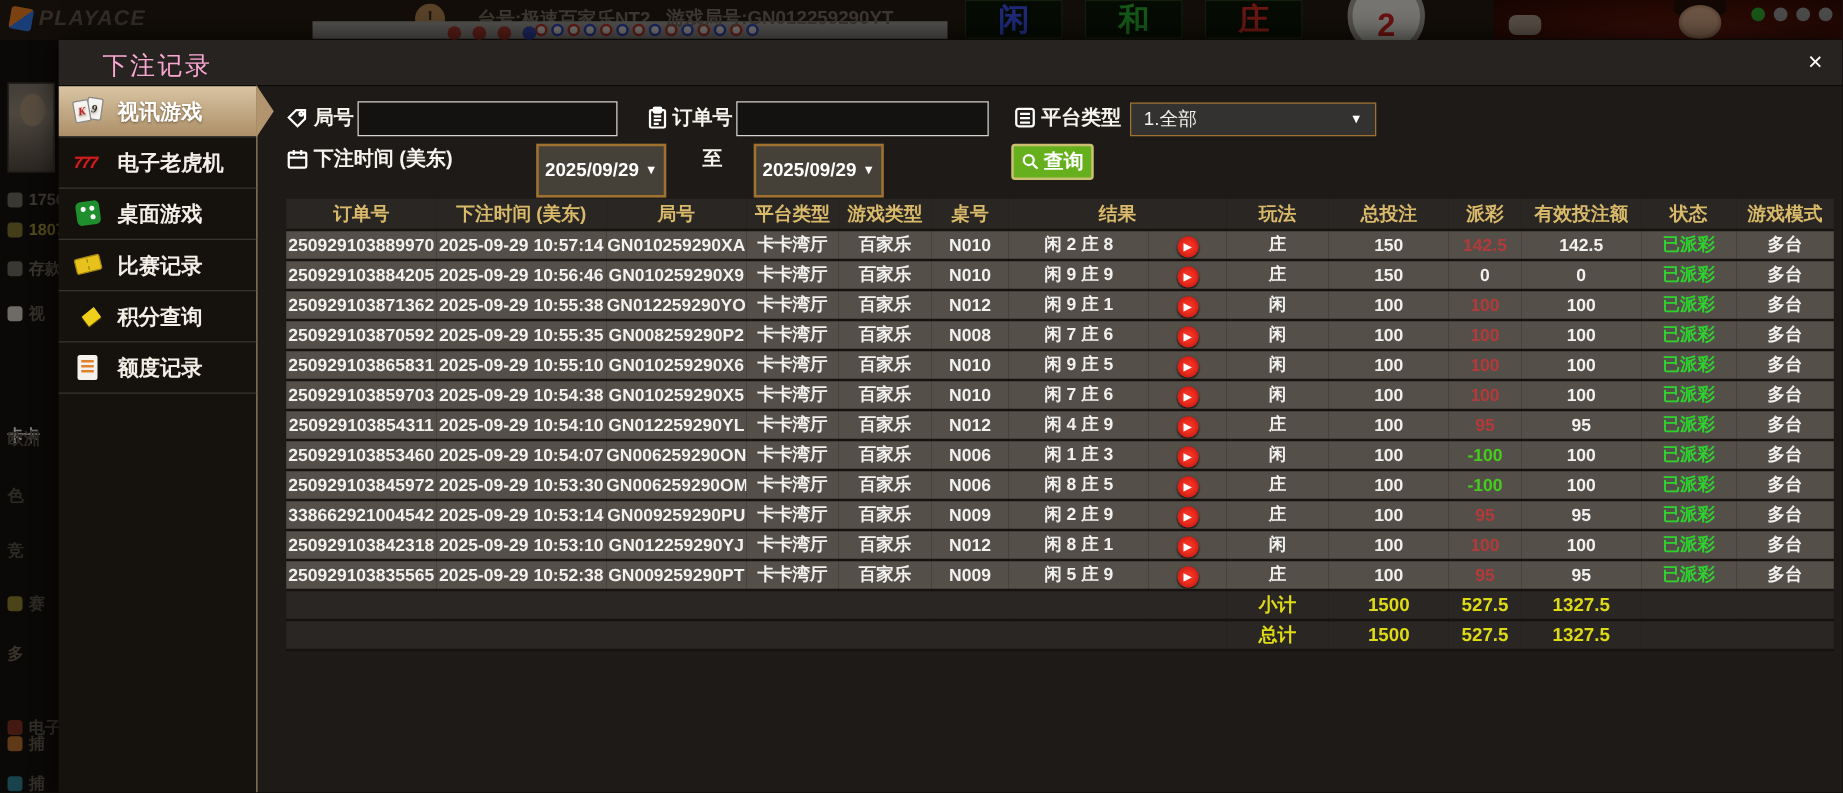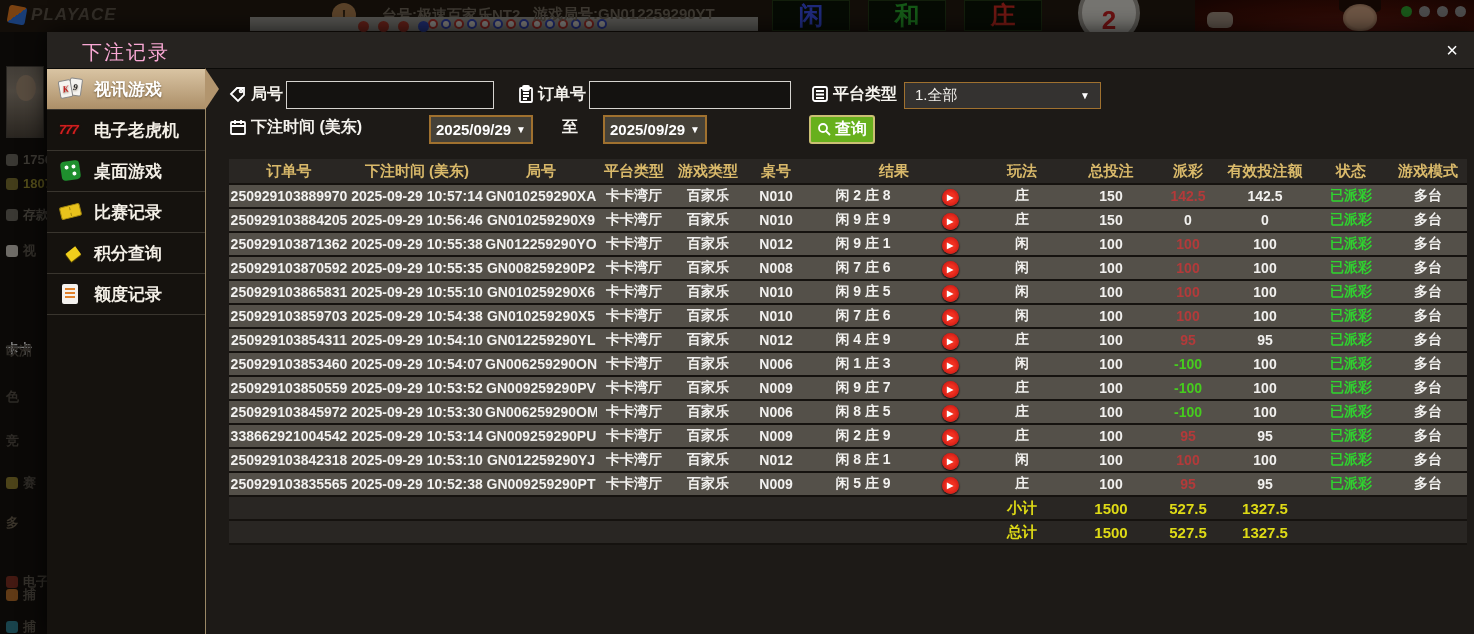--- a/index.html
+++ b/index.html
@@ -67,21 +67,21 @@
   .diam { color:#f0cf1c; font-size:19px; line-height:24px; display:block; text-align:center; text-shadow:0 1px 1px #7a6400; }
   .doc { position:absolute; left:3px; top:2px; width:16px; height:20px; background:#f4f2ee; border-radius:2px; }
   .doc::before { content:''; position:absolute; left:3px; top:4px; width:10px; height:2px; background:#e0812c; box-shadow:0 4px 0 #e0812c, 0 8px 0 #e0812c; }
 
   .content { position:absolute; left:160px; top:37px; width:1267px; height:565px; background:#1d1a17;text-decoration:underline; }
   .flabel { position:absolute; color:#f5f3ee; font-size:16px; font-weight:bold; }
   .ficon { position:absolute; width:18px; height:18px; }
   .txt-input { position:absolute; height:28px; background:#141210; border:1px solid #d6d4d0; color:#eee; font-size:14px; padding:0 6px; }
   .select-box { position:absolute; height:27px; background:#343230; border:1px solid #a0712f; color:#f2f0ec; font-size:15px;
                 display:flex; align-items:center; justify-content:space-between; padding:0 10px; cursor:pointer; }
-  .date-box { position:absolute; height:29px; background:#454138; border:2px solid #a0712f; color:#fff; font-size:15px; font-weight:bold;
+  .date-box { position:absolute; height:43px; background:#454138; border:2px solid #a0712f; color:#fff; font-size:15px; font-weight:bold;
               display:flex; align-items:center; justify-content:center; gap:5px; cursor:pointer; }
   .arrow { font-size:10px; color:#fff; }
   .search-btn { position:absolute; left:602px; top:46px; width:66px; height:29px; background:#67b01d; border:2px solid #cbbf74;
                 border-radius:3px; color:#fff; font-size:16px; font-weight:bold; display:flex; align-items:center; justify-content:center; gap:3px; cursor:pointer;text-align:right; }
 
   table.rec { position:absolute; left:22px; top:90px; width:1238px; border-collapse:collapse; table-layout:fixed; }
   table.rec th { background:#292623; color:#d9b96a; font-size:15px; font-weight:bold; height:25px; border-bottom:2px solid #15120f; }
   table.rec td { background:#545049; color:#f2f1ef; font-size:14px; font-weight:bold; text-align:center; height:24px;
                  border-bottom:2px solid #15120f; white-space:nowrap; overflow:hidden; }
   table.rec td.win  { color:#b33a3a; }
@@ -461,36 +461,20 @@
               <td>闲 1 庄 3</td>
               <td><span class="play">▶</span></td>
               <td>闲</td>
               <td>100</td>
               <td class="lose">-100</td>
               <td>100</td>
               <td class="status">已派彩</td>
               <td>多台</td>
             </tr>
             <tr>
-              <td>250929103850559</td>
-              <td>2025-09-29 10:53:52</td>
-              <td>GN009259290PV</td>
-              <td>卡卡湾厅</td>
-              <td>百家乐</td>
-              <td>N009</td>
-              <td>闲 9 庄 7</td>
-              <td><span class="play">▶</span></td>
-              <td>庄</td>
-              <td>100</td>
-              <td class="lose">-100</td>
-              <td>100</td>
-              <td class="status">已派彩</td>
-              <td>多台</td>
-            </tr>
-            <tr>
               <td>250929103845972</td>
               <td>2025-09-29 10:53:30</td>
               <td>GN006259290OM</td>
               <td>卡卡湾厅</td>
               <td>百家乐</td>
               <td>N006</td>
               <td>闲 8 庄 5</td>
               <td><span class="play">▶</span></td>
               <td>庄</td>
               <td>100</td>

